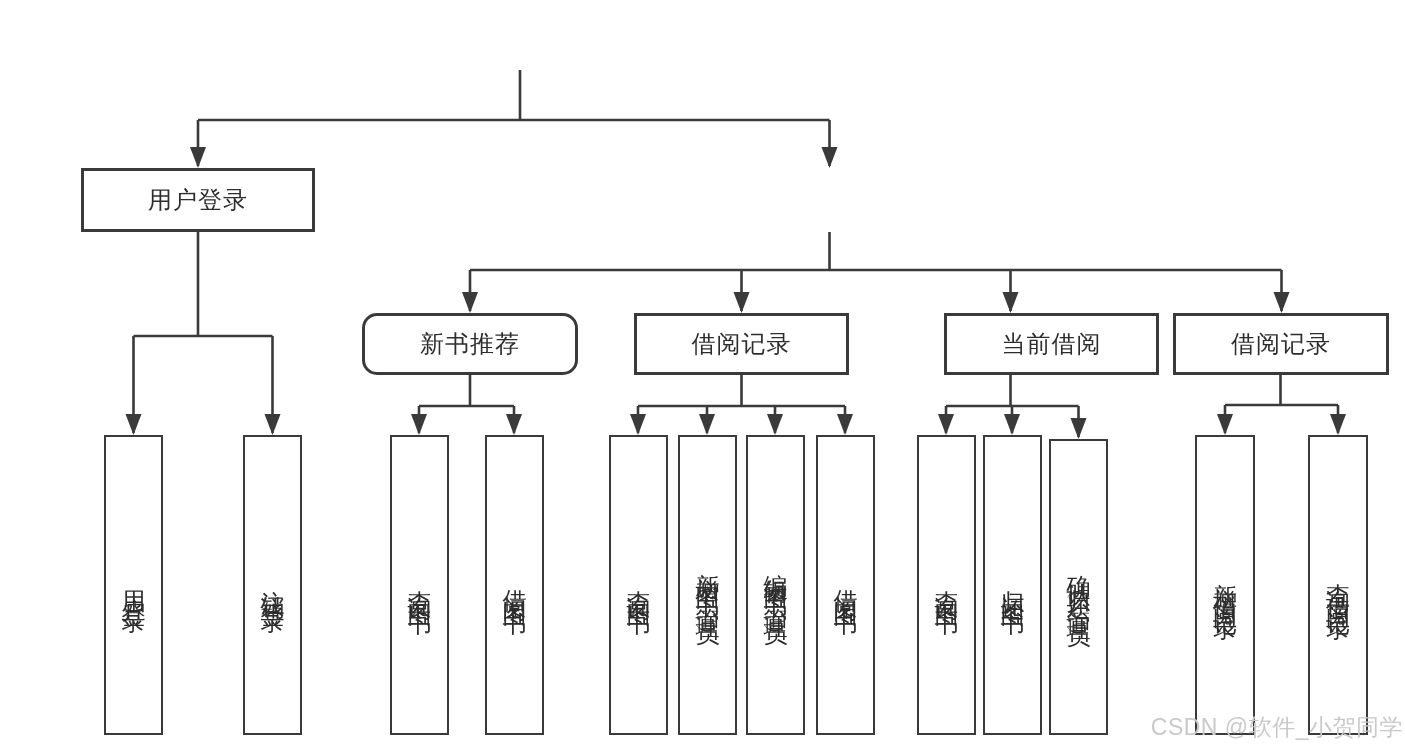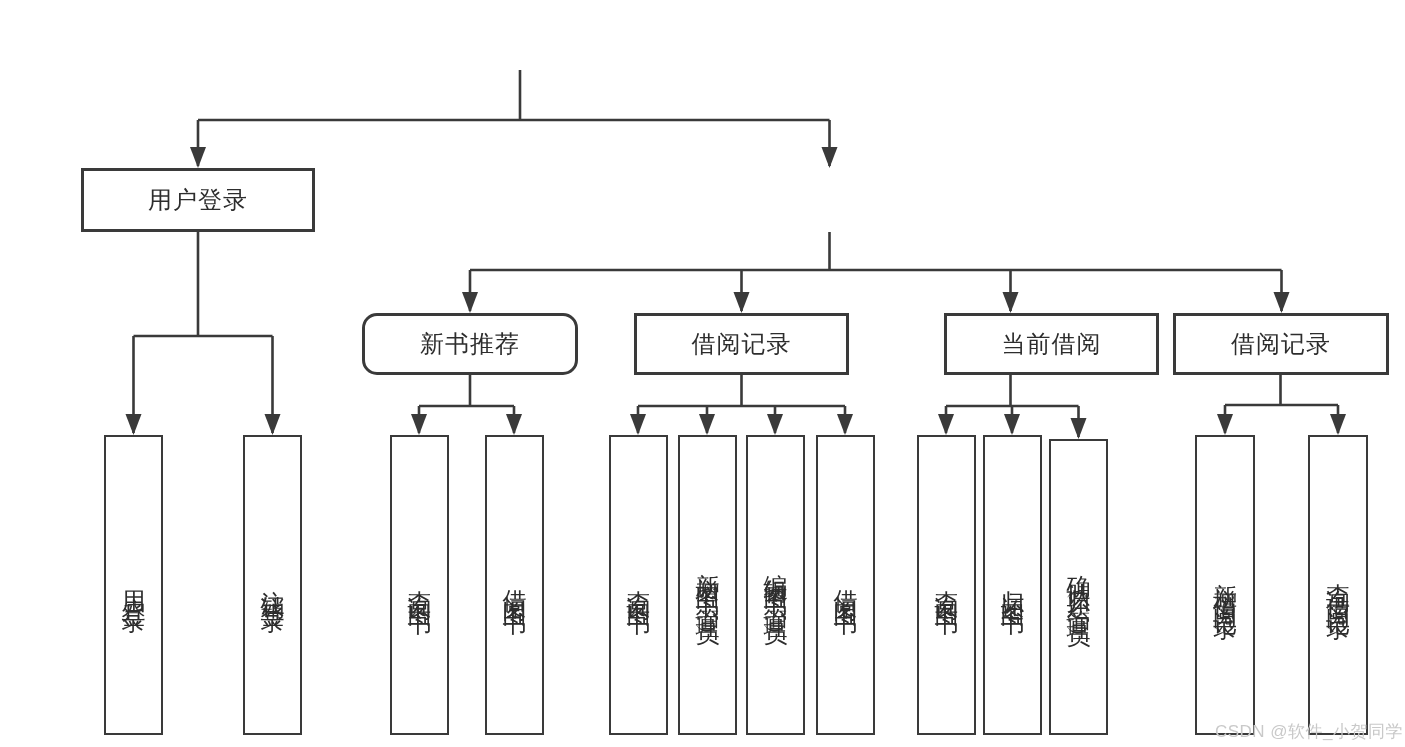--- a/index.html
+++ b/index.html
@@ -21,21 +21,21 @@
   }
   .node .hlabel{white-space:nowrap;letter-spacing:1px;}
   .leaf{border-width:2.5px;}
   .leaf .vlabel{
     writing-mode:vertical-rl;text-orientation:mixed;
     font-size:24px;line-height:1;letter-spacing:7px;
     white-space:nowrap;color:var(--text);
   }
   .watermark{
     position:absolute;right:2px;bottom:4px;z-index:5;
-    font-size:17px;color:var(--watermark);letter-spacing:0.5px;
+    font-size:23px;color:var(--watermark);letter-spacing:0.5px;
     pointer-events:none;white-space:nowrap;
   }
 </style>
 </head>
 <body>
 
 <div id="canvas">
 
   <svg class="wires" width="1405" height="747" viewBox="0 0 1405 747" aria-hidden="true">
     <path fill="none" stroke="currentColor" stroke-width="2.6" d="

